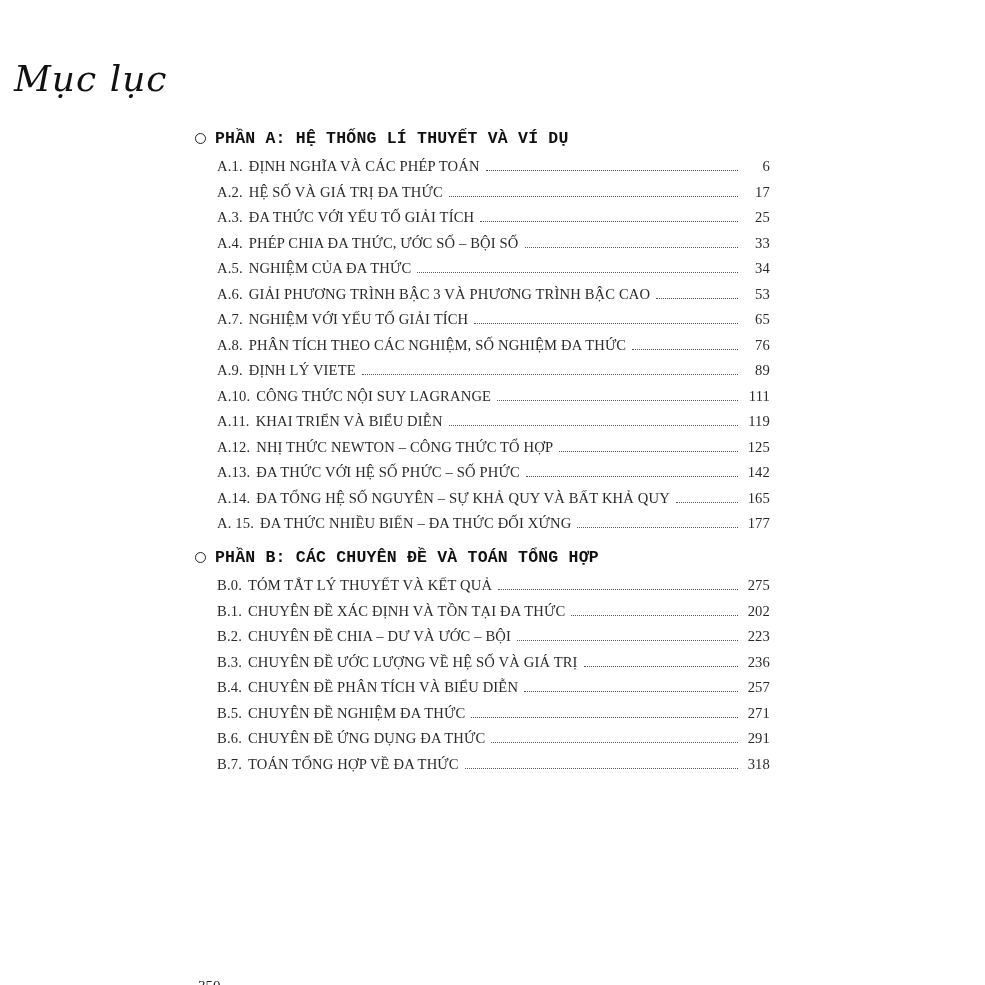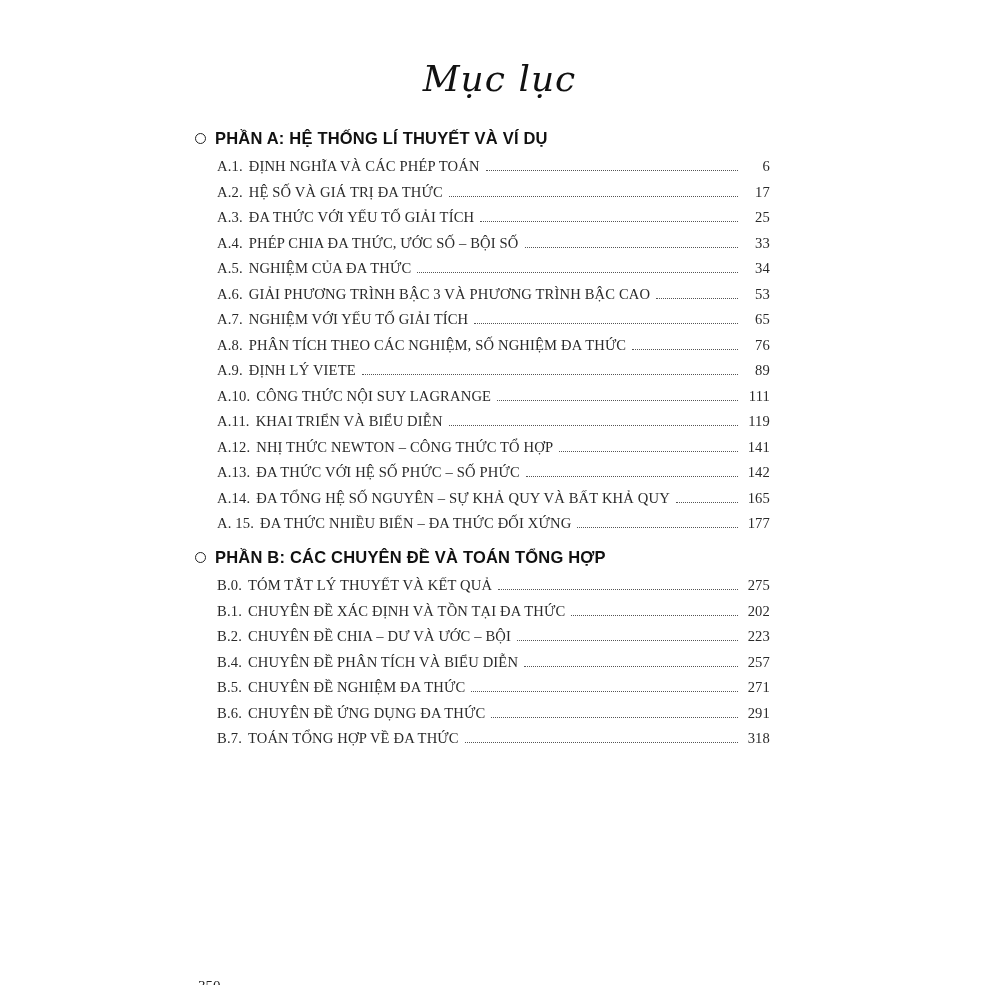--- a/index.html
+++ b/index.html
@@ -15,38 +15,38 @@
     overflow: hidden;
   }
   .page {
     position: relative;
     width: 985px;
     height: 985px;
     box-sizing: border-box;
     padding: 0;
   }
   .toc-title {
-    text-align: center;
+    text-align: left;
     font-family: "DejaVu Serif", serif;
     font-style: italic;
     font-size: 36px;
     letter-spacing: 1px;
     color: #111;
     margin: 58px 0 0 0;
     font-weight: 400;
     padding-left: 14px;
   }
   .toc-body {
     margin: 30px 0 0 0;
     padding: 0 215px 0 195px;
   }
   .section-head {
     display: flex;
     align-items: center;
-    font-family: Liberation Sans, sans-serif;
+    font-family: Liberation Mono, monospace;
     font-weight: bold;
     font-size: 16.5px;
     letter-spacing: 0.2px;
     color: #111;
     margin: 8px 0 10px 0;
     white-space: nowrap;
   }
   .section-head .bullet {
     display: inline-block;
     width: 9px;
@@ -178,21 +178,21 @@
     <div class="entry">
       <span class="num">A.11.</span>
       <span class="label">KHAI TRIỂN VÀ BIỂU DIỄN</span>
       <span class="dots"></span>
       <span class="page-num">119</span>
     </div>
     <div class="entry">
       <span class="num">A.12.</span>
       <span class="label">NHỊ THỨC NEWTON – CÔNG THỨC TỔ HỢP</span>
       <span class="dots"></span>
-      <span class="page-num">141</span>
+      <span class="page-num">125</span>
     </div>
     <div class="entry">
       <span class="num">A.13.</span>
       <span class="label">ĐA THỨC VỚI HỆ SỐ PHỨC – SỐ PHỨC</span>
       <span class="dots"></span>
       <span class="page-num">142</span>
     </div>
     <div class="entry">
       <span class="num">A.14.</span>
       <span class="label">ĐA TỔNG HỆ SỐ NGUYÊN – SỰ KHẢ QUY VÀ BẤT KHẢ QUY</span>
@@ -223,20 +223,26 @@
       <span class="dots"></span>
       <span class="page-num">202</span>
     </div>
     <div class="entry">
       <span class="num">B.2.</span>
       <span class="label">CHUYÊN ĐỀ  CHIA – DƯ VÀ ƯỚC – BỘI</span>
       <span class="dots"></span>
       <span class="page-num">223</span>
     </div>
     <div class="entry">
+      <span class="num">B.3.</span>
+      <span class="label">CHUYÊN ĐỀ  ƯỚC LƯỢNG VỀ HỆ SỐ  VÀ GIÁ TRỊ</span>
+      <span class="dots"></span>
+      <span class="page-num">236</span>
+    </div>
+    <div class="entry">
       <span class="num">B.4.</span>
       <span class="label">CHUYÊN ĐỀ  PHÂN TÍCH VÀ BIỂU DIỄN</span>
       <span class="dots"></span>
       <span class="page-num">257</span>
     </div>
     <div class="entry">
       <span class="num">B.5.</span>
       <span class="label">CHUYÊN ĐỀ  NGHIỆM ĐA THỨC</span>
       <span class="dots"></span>
       <span class="page-num">271</span>

